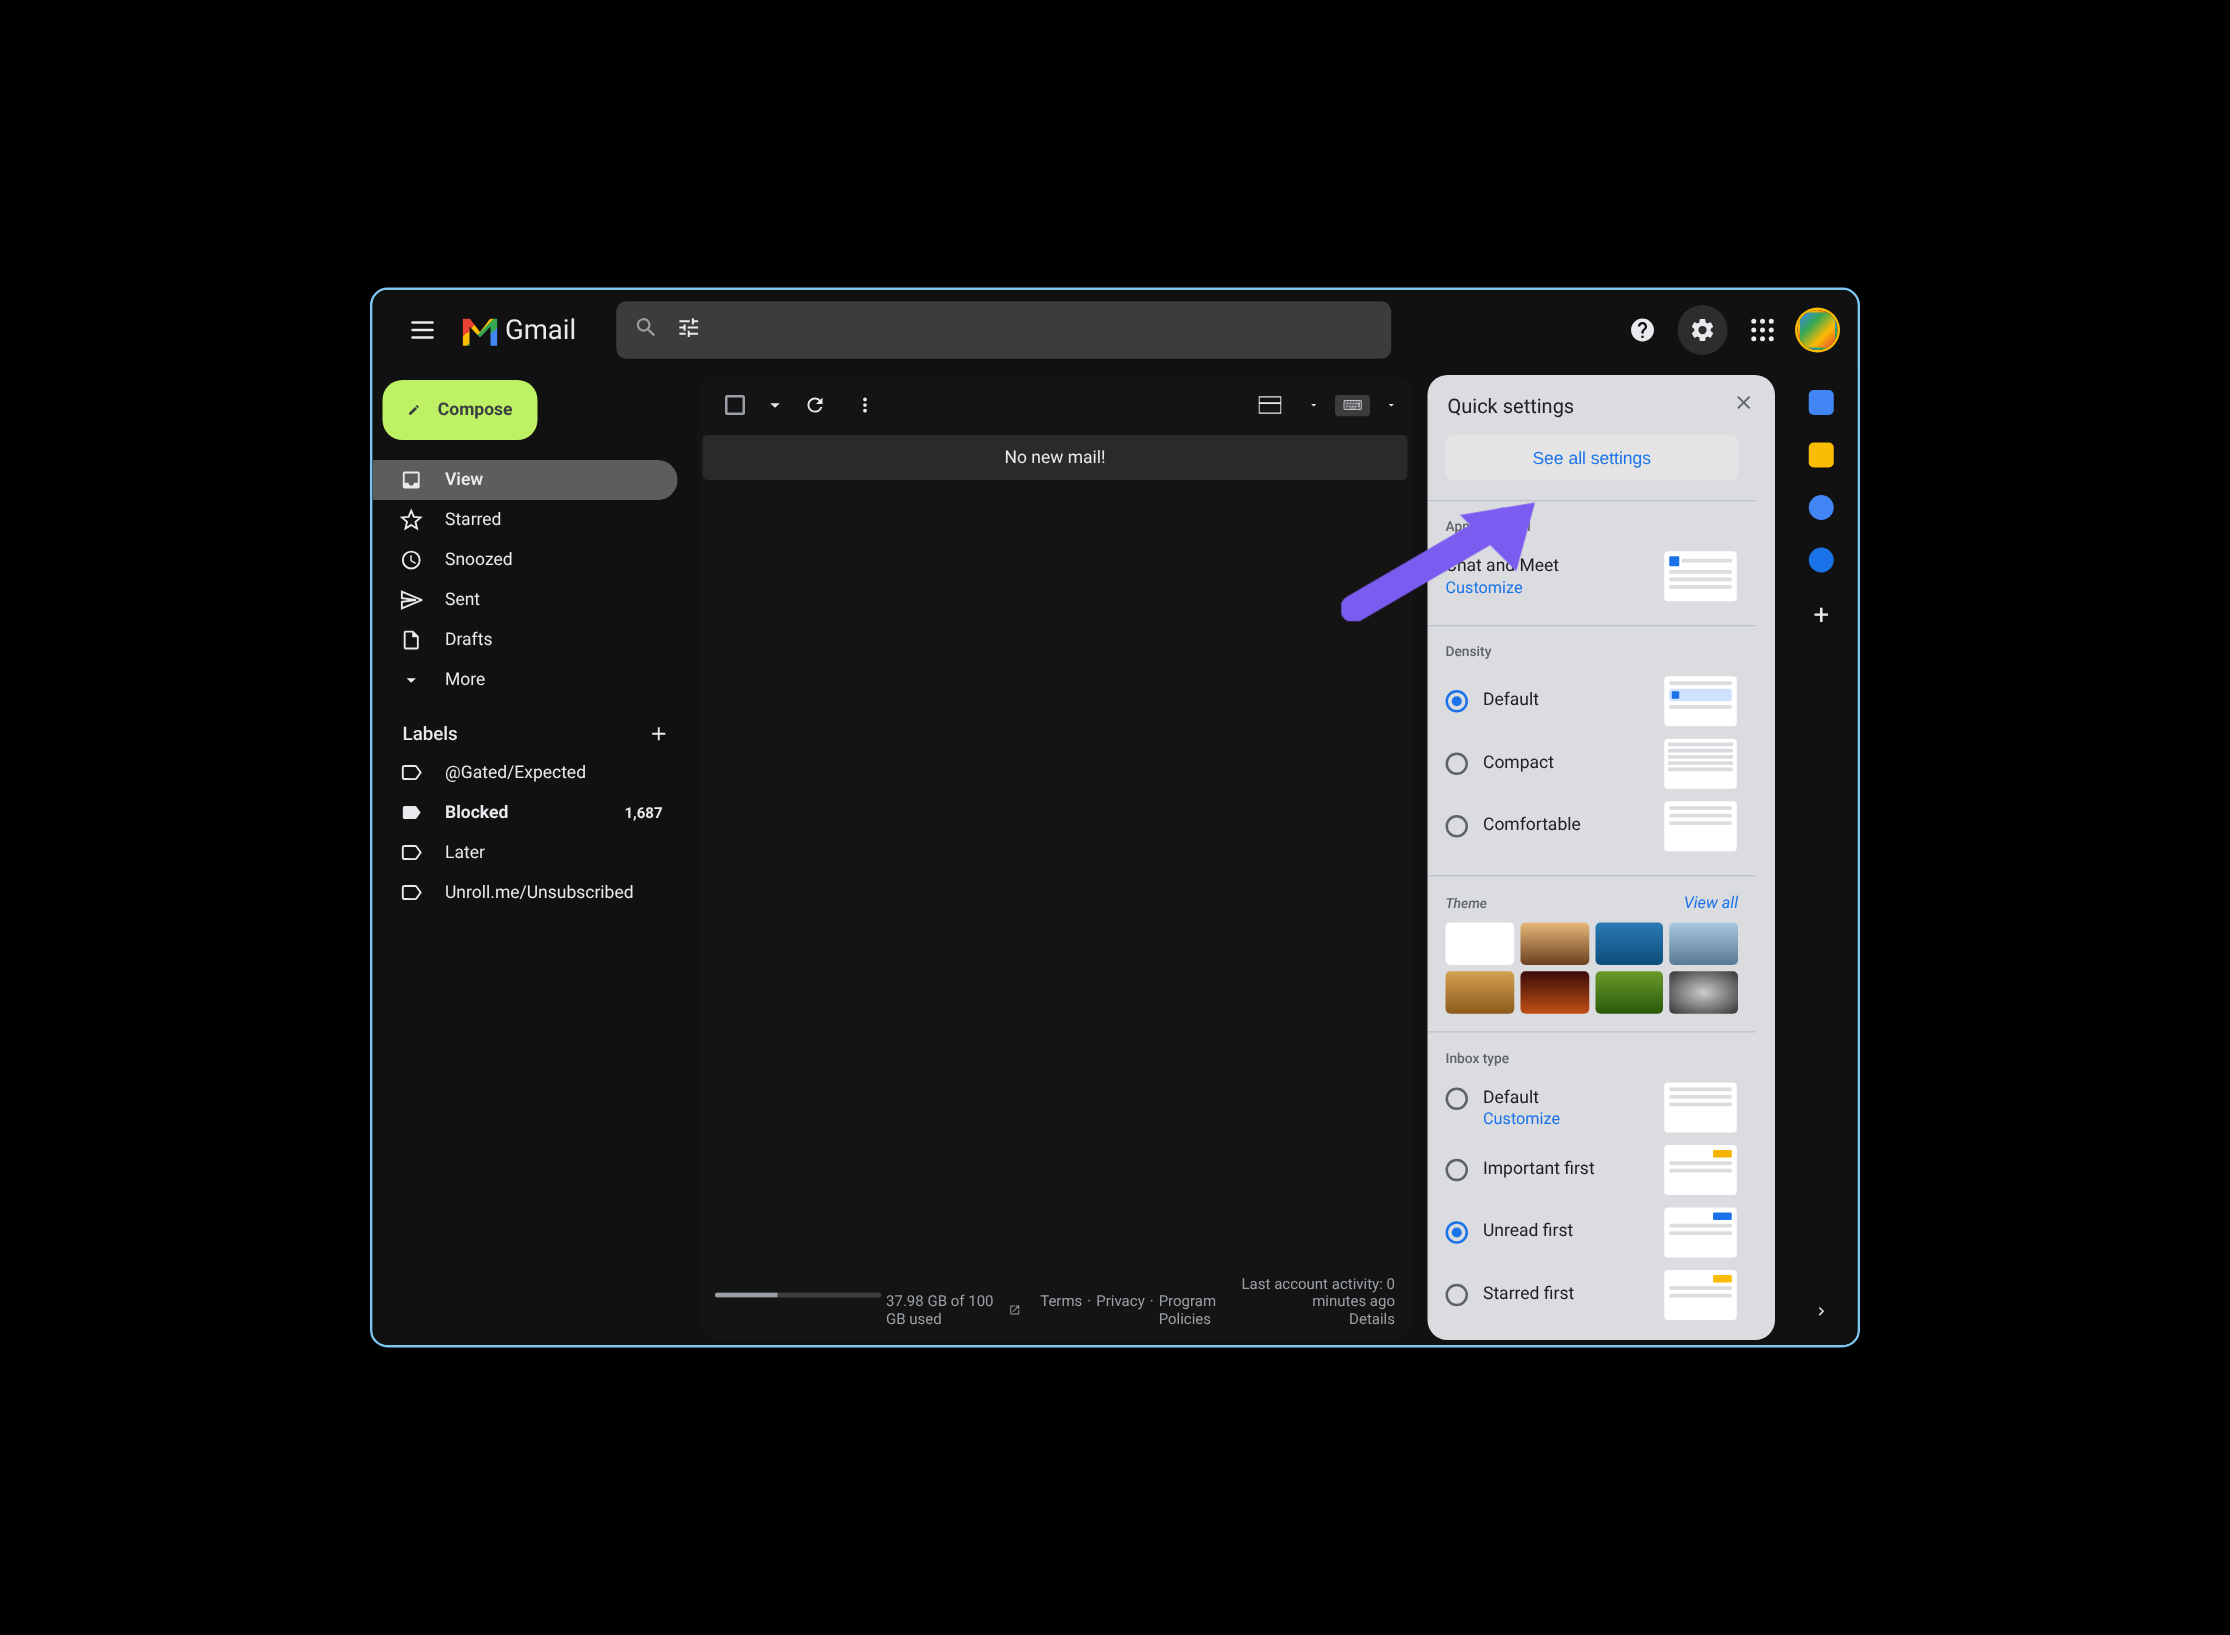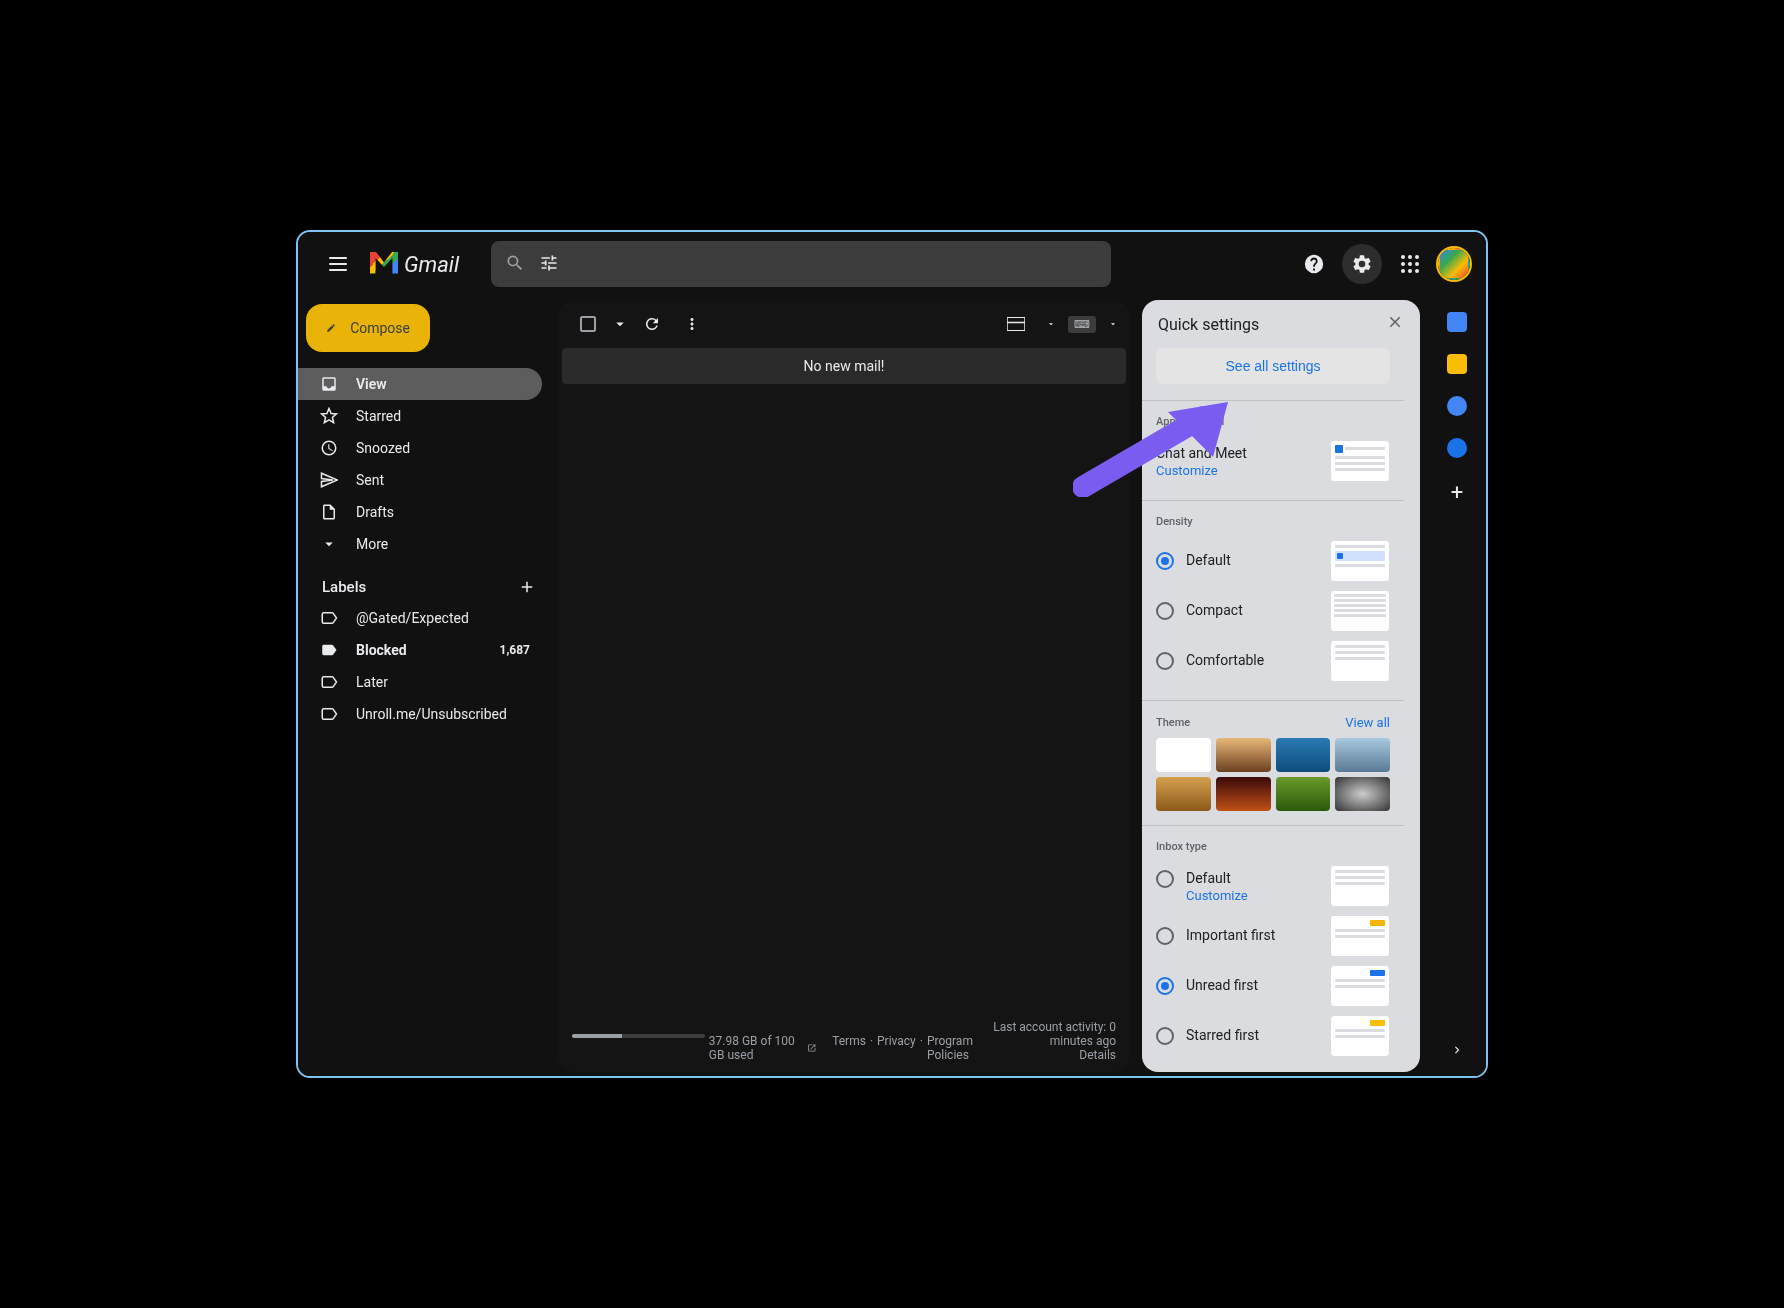--- a/index.html
+++ b/index.html
@@ -5,21 +5,21 @@
 * { box-sizing: border-box; margin: 0; padding: 0; }
 body { background: #000; font-family: 'Google Sans', Roboto, Arial, sans-serif; font-size: 14px; color: #e8eaed; display: flex; align-items: center; justify-content: center; width: 1784px; height: 1308px; }
 .outer-frame { width: 1192px; height: 848px; background: #000; border: 2px solid #7dc5f0; border-radius: 14px; overflow: hidden; position: relative; }
 .app { width: 100%; height: 100%; background: #111; display: flex; flex-direction: column; }
 
 
 .header { height: 64px; display: flex; align-items: center; padding: 0 16px; gap: 8px; }
 .menu-btn { width: 48px; height: 48px; display: flex; align-items: center; justify-content: center; border-radius: 50%; cursor: pointer; }
 .hamburger { width: 18px; height: 14px; display: flex; flex-direction: column; justify-content: space-between; }
 .hamburger span { height: 2px; background: #e8eaed; border-radius: 1px; }
-.logo { display: flex; align-items: flex-start; gap: 6px; margin-right: 24px; font-style: italic; }
+.logo { display: flex; align-items: flex-end; gap: 6px; margin-right: 24px; }
 .logo-img { width: 28px; height: 22px; position: relative; }
 .logo-m { width: 28px; height: 22px; background: linear-gradient(135deg, #ea4335 0%, #ea4335 30%, #fbbc04 30%, #fbbc04 50%, #34a853 50%, #34a853 70%, #4285f4 70%); clip-path: polygon(0 0, 20% 0, 50% 50%, 80% 0, 100% 0, 100% 100%, 80% 100%, 80% 30%, 50% 70%, 20% 30%, 20% 100%, 0 100%); }
 .logo-text { font-size: 22px; color: #e8eaed; font-weight: 400; }
 .search-bar { flex: 1; max-width: 620px; height: 46px; background: #3c3c3c; border-radius: 8px; display: flex; align-items: center; padding: 0 14px; gap: 14px; }
 .search-icon svg { width: 20px; height: 20px; fill: #9aa0a6; }
 .search-input { flex: 1; background: transparent; border: none; outline: none; color: #e8eaed; font-size: 16px; }
 .search-input::placeholder { color: #9aa0a6; }
 .search-tune svg { width: 20px; height: 20px; fill: #e8eaed; }
 .header-right { margin-left: auto; display: flex; align-items: center; gap: 8px; }
 .icon-btn { width: 40px; height: 40px; display: flex; align-items: center; justify-content: center; border-radius: 50%; cursor: pointer; }
@@ -27,21 +27,21 @@
 .icon-btn svg { width: 22px; height: 22px; fill: #e8eaed; }
 .apps-grid { width: 18px; height: 18px; display: grid; grid-template-columns: repeat(3,4px); grid-template-rows: repeat(3,4px); gap: 3px; }
 .apps-grid span { background: #e8eaed; border-radius: 50%; }
 .avatar { width: 32px; height: 32px; border-radius: 50%; background: linear-gradient(135deg, #4285f4, #34a853, #fbbc04, #ea4335); border: 2px solid transparent; box-shadow: 0 0 0 2px #fbbc04; }
 
 
 .body { flex: 1; display: flex; overflow: hidden; }
 
 
 .sidebar { width: 256px; padding: 8px 0; display: flex; flex-direction: column; }
-.compose-btn { margin: 0 8px 16px 8px; width: 124px; height: 48px; background: #eab308; color: #3c4043; border-radius: 16px; display: flex; align-items: center; padding: 0 20px; gap: 14px; font-size: 14px; font-weight: 400; cursor: pointer; }
+.compose-btn { margin: 0 8px 16px 8px; width: 124px; height: 48px; background: #bef264; color: #3c4043; border-radius: 16px; display: flex; align-items: center; padding: 0 20px; gap: 14px; font-size: 14px; font-weight: 700; cursor: pointer; }
 .compose-btn svg { width: 20px; height: 20px; fill: #3c4043; }
 .nav-item { height: 32px; display: flex; align-items: center; padding: 0 12px 0 22px; gap: 18px; border-radius: 0 16px 16px 0; margin-right: 12px; cursor: pointer; color: #e8eaed; }
 .nav-item.active { background: #5d5d5d; font-weight: 600; }
 .nav-item svg { width: 18px; height: 18px; fill: #e8eaed; flex-shrink: 0; }
 .nav-item .count { margin-left: auto; font-size: 12px; }
 .labels-hdr { display: flex; align-items: center; justify-content: space-between; padding: 18px 18px 6px 24px; font-size: 15px; font-weight: 500; color: #e8eaed; }
 .labels-hdr svg { width: 18px; height: 18px; fill: #e8eaed; cursor: pointer; }
 .label-item.bold { font-weight: 700; }
 
 
@@ -85,21 +85,21 @@
 .preview.small-pad { gap: 2px; padding: 3px; }
 .preview .line { height: 3px; background: #dadce0; border-radius: 1px; }
 .preview .line.blue { background: #1a73e8; }
 .preview .line.orange { background: #f4b400; }
 .preview .line.thick { height: 6px; }
 .preview .row2 { display: flex; gap: 2px; }
 .preview .row2 .sq { width: 8px; height: 8px; background: #1a73e8; border-radius: 1px; }
 .preview .row2 .l { flex: 1; height: 3px; background: #dadce0; margin-top: 2px; }
 .preview.default-p .hl { height: 10px; background: #cfe1fc; border-radius: 2px; display: flex; align-items: center; padding: 0 2px; gap: 2px; }
 .preview.default-p .hl .ic { width: 6px; height: 6px; background: #1a73e8; border-radius: 1px; }
-.theme-row { display: flex; justify-content: space-between; align-items: center; margin: 12px 0 8px 0; }
+.theme-row { display: flex; justify-content: space-between; align-items: center; margin: 12px 0 8px 0; font-style: italic; }
 .theme-row a { color: #1a73e8; font-size: 13px; text-decoration: none; }
 .theme-grid { display: grid; grid-template-columns: repeat(4, 1fr); gap: 5px; }
 .theme-thumb { height: 34px; border-radius: 4px; }
 .t1 { background: #fff; }
 .t2 { background: linear-gradient(#e8b878, #6b4020); }
 .t3 { background: linear-gradient(#2a7ab5, #0d4d7a); }
 .t4 { background: linear-gradient(#a8c8e0, #5a7a94); }
 .t5 { background: linear-gradient(#d4a050, #8b5a1a); }
 .t6 { background: linear-gradient(#3a0a0a, #c05015); }
 .t7 { background: linear-gradient(#6a9a2a, #2a5a0a); }

